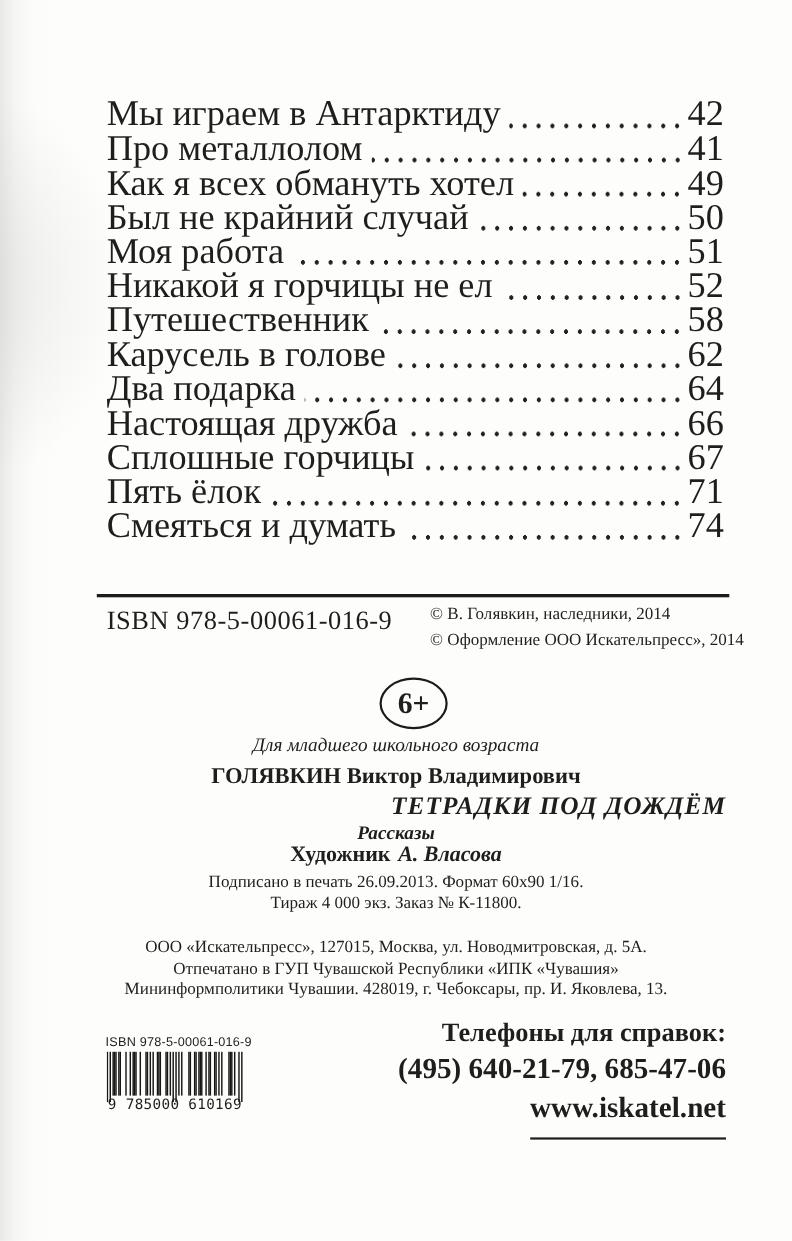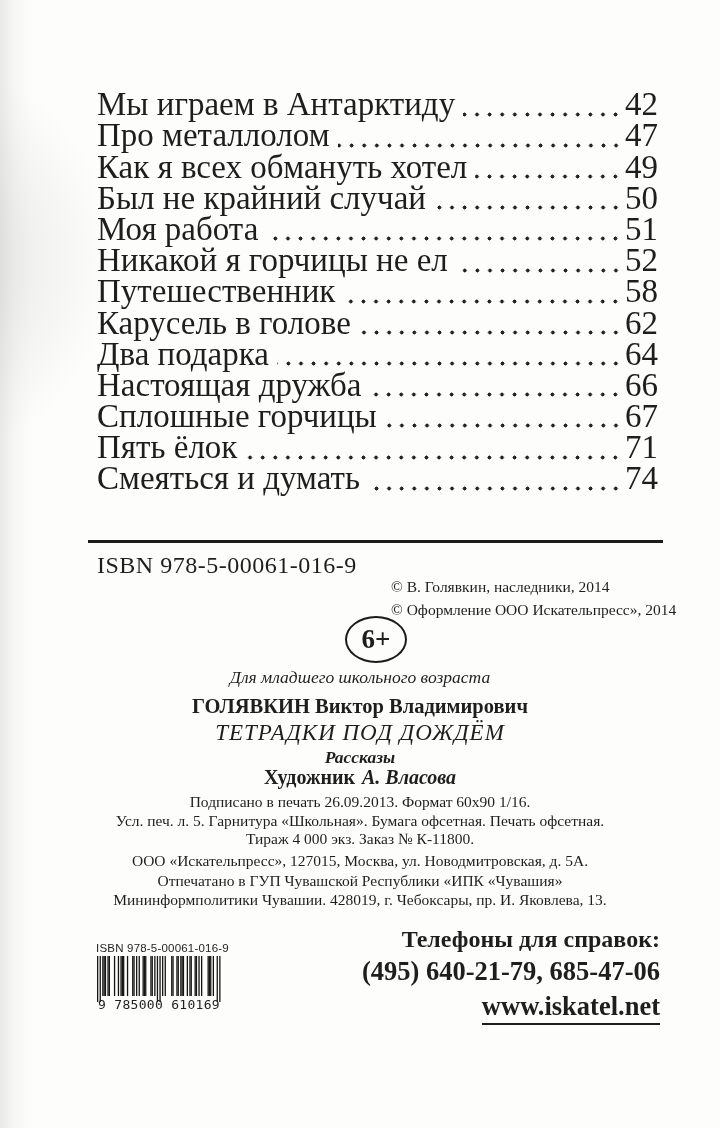--- a/index.html
+++ b/index.html
@@ -28,35 +28,35 @@
     background-image:radial-gradient(circle, #222220 1.8px, rgba(0,0,0,0) 2.1px);
     background-size:12.6px 12.6px;
     background-repeat:repeat-x;
     background-position:right 2px bottom 3px;
   }
   .toc-page{flex:0 0 auto;}
 
   
   #divider{position:absolute;left:88px;top:540px;width:575px;height:3px;background:#1c1c1a;}
   #isbn{position:absolute;left:97px;top:552px;font-size:24px;letter-spacing:.5px;}
-  #copyright{position:absolute;left:391px;top:575px;font-size:15.5px;line-height:23px;white-space:nowrap;}
+  #copyright{position:absolute;left:391px;top:547px;font-size:15.5px;line-height:23px;white-space:nowrap;}
 
   
   #age-badge{
     position:absolute;left:345px;top:616px;width:58px;height:43px;
     border:2.5px solid #1b1b19;border-radius:50%;
     display:flex;align-items:center;justify-content:center;
     font-size:27px;font-weight:bold;
   }
   .center-line{position:absolute;left:60px;width:600px;text-align:center;white-space:nowrap;}
   #audience{top:667px;font-size:17.5px;font-style:italic;}
 
   
   #author{top:695px;font-size:20.5px;font-weight:bold;}
-  #book-title{top:720px;font-size:23px;font-weight:normal;font-style:italic;letter-spacing:1px;}
+  #book-title{top:720px;font-size:23px;font-weight:bold;font-style:italic;letter-spacing:1px;text-align:right;}
   #genre{top:747px;font-size:17.5px;font-weight:bold;font-style:italic;}
   #artist{top:766px;font-size:20px;font-weight:bold;}
   #artist .artist-label{margin-right:7px;}
   #artist .artist-name{font-style:italic;}
 
   
   .small-lines{position:absolute;left:60px;width:600px;text-align:center;font-size:15.5px;line-height:18.5px;}
   #imprint{top:793px;text-align:center;}
   #publisher-block{top:852px;}
   #printer{top:872px;}
@@ -64,38 +64,38 @@
   
   #barcode{position:absolute;left:96px;top:942px;width:126px;text-align:center;}
   #barcode-label{font-family:"Liberation Sans", sans-serif;font-size:11.5px;white-space:nowrap;letter-spacing:.2px;}
   #barcode-bars{margin-top:2px;line-height:0;}
   #barcode-digits{font-family:"DejaVu Sans Mono", monospace;font-size:13px;letter-spacing:.3px;margin-top:-5px;white-space:nowrap;text-align:center;}
 
   
   #contacts{position:absolute;right:60px;top:926px;text-align:right;white-space:nowrap;}
   #contacts-title{font-size:24px;font-weight:bold;}
   #contacts-phones{font-size:26.5px;font-weight:bold;margin-top:3px;}
-  #contacts-website{font-size:26.5px;font-weight:bold;margin-top:4px;display:inline-block;border-bottom:2.5px solid #1e1e1c;padding-bottom:1px;}
+  #contacts-website{font-size:26.5px;font-weight:bold;margin-top:4px;display:inline-block;border-bottom:2.5px solid #1e1e1c;padding-bottom:12px;}
 </style>
 </head>
 <body style="color: rgb(30, 30, 28);">
 
 <div id="page">
 
   <div id="toc">
   <div class="toc-row">
     <span class="toc-title">Мы играем в Антарктиду</span>
     <span class="toc-leader"></span>
     <span class="toc-page">42</span>
   </div>
 
   <div class="toc-row">
     <span class="toc-title">Про металлолом</span>
     <span class="toc-leader"></span>
-    <span class="toc-page">47</span>
+    <span class="toc-page">41</span>
   </div>
 
   <div class="toc-row">
     <span class="toc-title">Как я всех обмануть хотел</span>
     <span class="toc-leader"></span>
     <span class="toc-page">49</span>
   </div>
 
   <div class="toc-row">
     <span class="toc-title">Был не крайний случай</span>
@@ -174,21 +174,20 @@
   <div id="author" class="center-line">ГОЛЯВКИН Виктор Владимирович</div>
   <div id="book-title" class="center-line">ТЕТРАДКИ ПОД ДОЖДЁМ</div>
   <div id="genre" class="center-line">Рассказы</div>
   <div id="artist" class="center-line">
     <span class="artist-label">Художник</span><span class="artist-name">А. Власова</span>
   </div>
 
   <div id="imprint" class="small-lines">
   <div class="line">Подписано в печать 26.09.2013. Формат 60x90 1/16.</div>
 
-  <div class="line">Усл. печ. л. 5. Гарнитура «Школьная». Бумага офсетная. Печать офсетная.</div>
 
   <div class="line">Тираж 4 000 экз. Заказ № К-11800.</div>
 </div>
   <div id="publisher-block" class="small-lines">ООО «Искательпресс», 127015, Москва, ул. Новодмитровская, д. 5А.</div>
   <div id="printer" class="small-lines">
   <div class="line">Отпечатано в ГУП Чувашской Республики «ИПК «Чувашия»</div>
 
   <div class="line">Мининформполитики Чувашии. 428019, г. Чебоксары, пр. И. Яковлева, 13.</div>
 </div>
 

